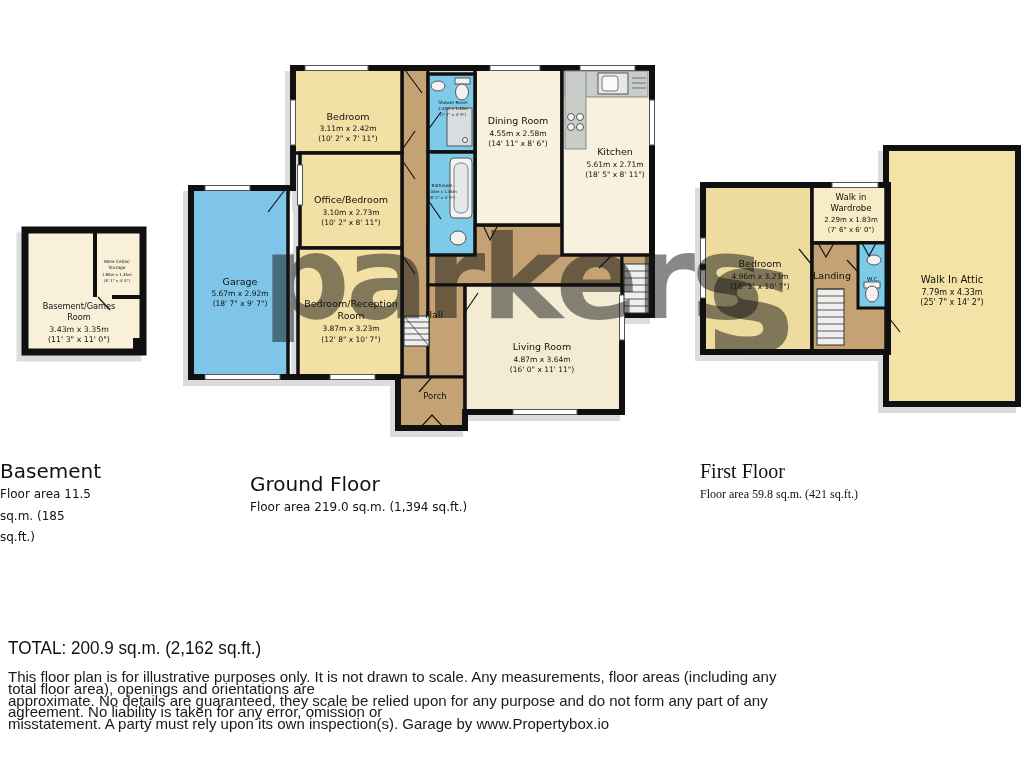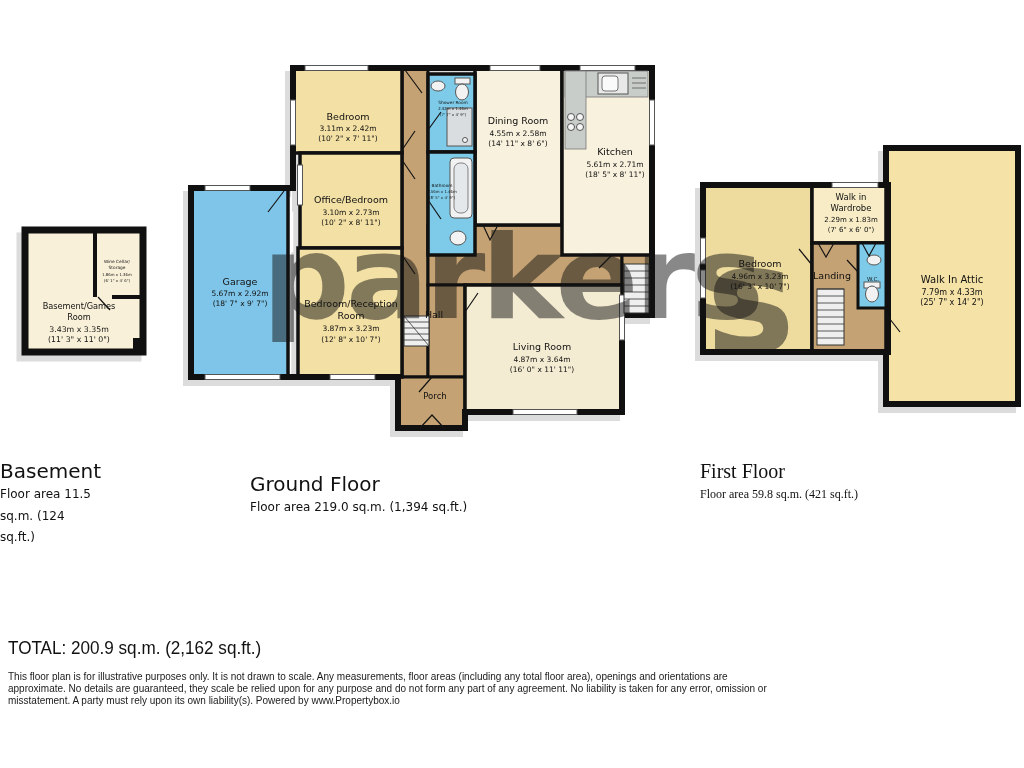--- a/index.html
+++ b/index.html
@@ -13,21 +13,21 @@
   .rdim-sm{font-size:7px;}
   .rtiny{font-size:4.3px;}
   .rtiny2{font-size:3.9px;}
   .wc-label{font-size:5.5px;}
   .caption{position:absolute;text-align:left;}
   .caption .title{font-size:20px;line-height:26px;}
   .caption .area{font-size:12px;line-height:21.5px;}
   #total{position:absolute;left:8px;top:638px;font-family:"Liberation Sans",sans-serif;
          font-size:18px;transform:scaleX(0.95);transform-origin:left;}
   #disclaimer{position:absolute;left:8px;top:671px;width:780px;
-         font-family:"Liberation Sans",sans-serif;font-size:10px;line-height:11.8px;color:#1a1a1a;}
+         font-family:"Liberation Sans",sans-serif;font-size:15px;line-height:11.8px;color:#1a1a1a;}
 </style>
 </head>
 <body>
 
 <div id="page">
 
 <svg width="1024" height="448" viewBox="0 0 1024 448">
 
   <g class="plan">
     <rect x="25" y="230" width="118" height="122" stroke="#101010" stroke-width="7" fill="#f8f0d8"></rect>
@@ -201,35 +201,35 @@
     <text x="952" y="283" font-size="10">Walk In Attic</text>
     <text x="952" y="295" font-size="8">7.79m x 4.33m</text>
     <text x="952" y="305" font-size="8">(25' 7" x 14' 2")</text>
   </g>
 </svg>
 
   
   <div class="caption" style="left:0px;top:458px;width:172px;">
     <div class="title">Basement</div>
     <div class="area">Floor area 11.5</div>
-    <div class="area">sq.m. (124</div>
+    <div class="area">sq.m. (185</div>
     <div class="area">sq.ft.)</div>
   </div>
 
   <div class="caption" style="left:250px;top:471px;width:348px;">
     <div class="title">Ground Floor</div>
     <div class="area">Floor area 219.0 sq.m. (1,394 sq.ft.)</div>
   </div>
 
   <div class="caption" style="left:700px;top:458px;width:332px;font-family:Liberation Serif, serif;">
     <div class="title">First Floor</div>
     <div class="area">Floor area 59.8 sq.m. (421 sq.ft.)</div>
   </div>
 
   <div id="total">TOTAL: 200.9 sq.m. (2,162 sq.ft.)</div>
 
   <div id="disclaimer">
     <div>This floor plan is for illustrative purposes only. It is not drawn to scale. Any measurements, floor areas (including any total floor area), openings and orientations are</div>
     <div>approximate. No details are guaranteed, they scale be relied upon for any purpose and do not form any part of any agreement. No liability is taken for any error, omission or</div>
-    <div>misstatement. A party must rely upon its own liability(s). Powered by www.Propertybox.io</div>
+    <div>misstatement. A party must rely upon its own inspection(s). Garage by www.Propertybox.io</div>
   </div>
 
 </div>
 
 </body></html>

